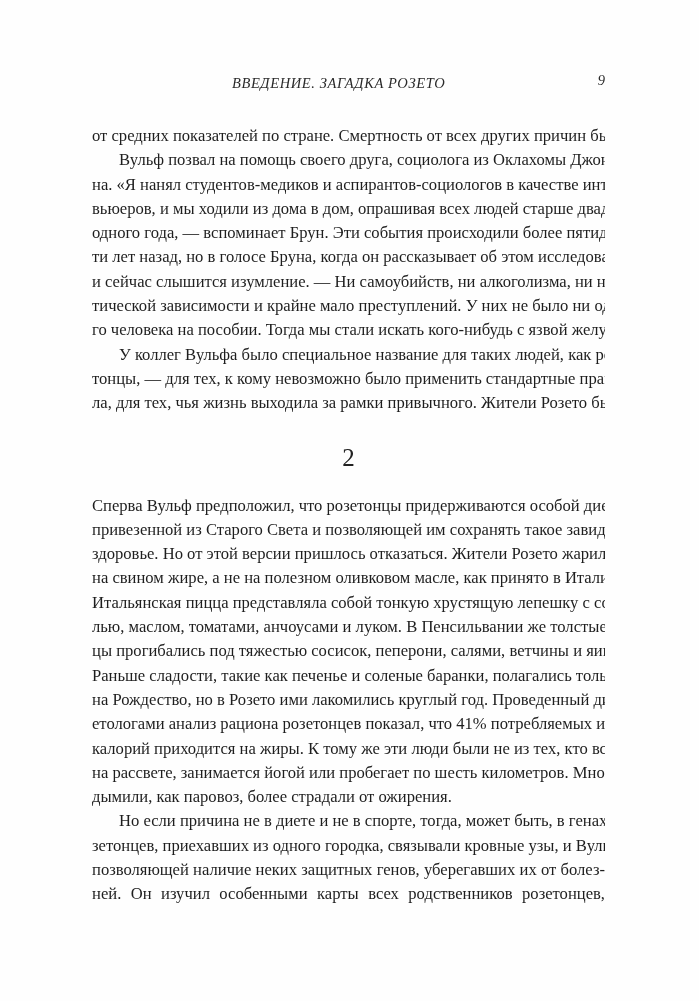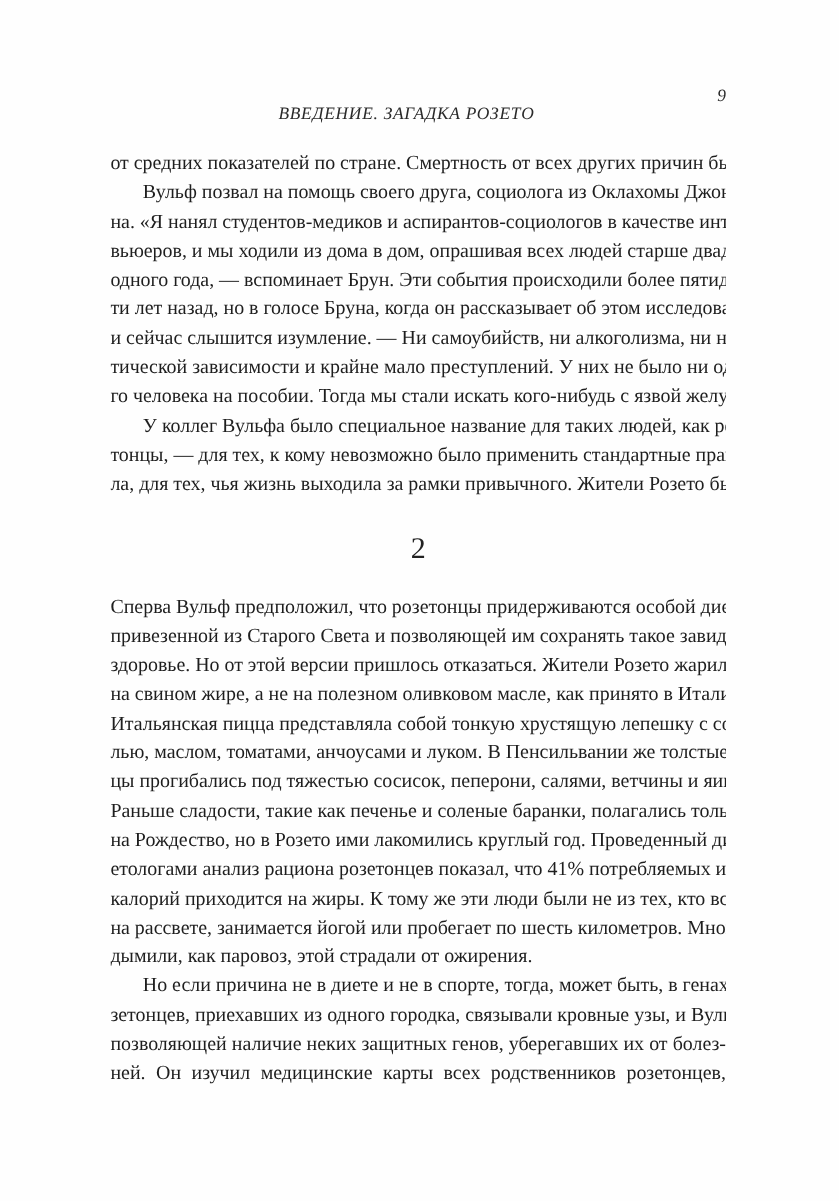--- a/index.html
+++ b/index.html
@@ -3,21 +3,21 @@
 <meta charset="utf-8">
 <style>
   html, body { margin: 0; padding: 0; background: #ffffff; }
   body { width: 699px; height: 1001px; position: relative; overflow: hidden; }
   .page { position: absolute; left: 0; top: 0; width: 699px; height: 1001px; background: #fefefe; }
   .running-head {
     position: absolute; top: 72px; left: 92px; width: 513px; height: 20px;
     font-family: "Liberation Serif", "DejaVu Serif", serif; font-style: italic;
     font-size: 14.5px; color: #2a2a2a; letter-spacing: 0.6px;
   }
-  .running-head .title { position: absolute; left: 140px; top: 15px; }
+  .running-head .title { position: absolute; left: 140px; top: 3px; }
   .running-head .folio { position: absolute; right: 0; top: 0; letter-spacing: 0; }
   .text {
     position: absolute; left: 92px; top: 124px; width: 513px;
     font-family: "Liberation Serif", "DejaVu Serif", serif; font-size: 16.6px;
     color: #1e1e1e;
   }
   .line {
     height: 24.3px; line-height: 24.3px; white-space: nowrap;
     text-align: justify; text-align-last: justify; overflow: hidden;
   }
@@ -66,23 +66,23 @@
           <div class="line">здоровье. Но от этой версии пришлось отказаться. Жители Розето жарили</div>
           <div class="line">на свином жире, а не на полезном оливковом масле, как принято в Италии.</div>
           <div class="line">Итальянская пицца представляла собой тонкую хрустящую лепешку с со-</div>
           <div class="line">лью, маслом, томатами, анчоусами и луком. В Пенсильвании же толстые пиц-</div>
           <div class="line">цы прогибались под тяжестью сосисок, пеперони, салями, ветчины и яиц.</div>
           <div class="line">Раньше сладости, такие как печенье и соленые баранки, полагались только</div>
           <div class="line">на Рождество, но в Розето ими лакомились круглый год. Проведенный ди-</div>
           <div class="line">етологами анализ рациона розетонцев показал, что 41% потребляемых ими</div>
           <div class="line">калорий приходится на жиры. К тому же эти люди были не из тех, кто встает</div>
           <div class="line">на рассвете, занимается йогой или пробегает по шесть километров. Многие</div>
-          <div class="line last">дымили, как паровоз, этой страдали от ожирения.</div>
+          <div class="line last">дымили, как паровоз, более страдали от ожирения.</div>
         </div>
         <div>
           <div class="line indent">Но если причина не в диете и не в спорте, тогда, может быть, в генах? Ро-</div>
           <div class="line">зетонцев, приехавших из одного городка, связывали кровные узы, и Вульф</div>
           <div class="line">позволяющей наличие неких защитных генов, уберегавших их от болез-</div>
-          <div class="line">ней. Он изучил медицинские карты всех родственников розетонцев,</div>
+          <div class="line">ней. Он изучил особенными карты всех родственников розетонцев,</div>
         </div>
       </div>
   </div>
 </div>
 
 </body></html>

